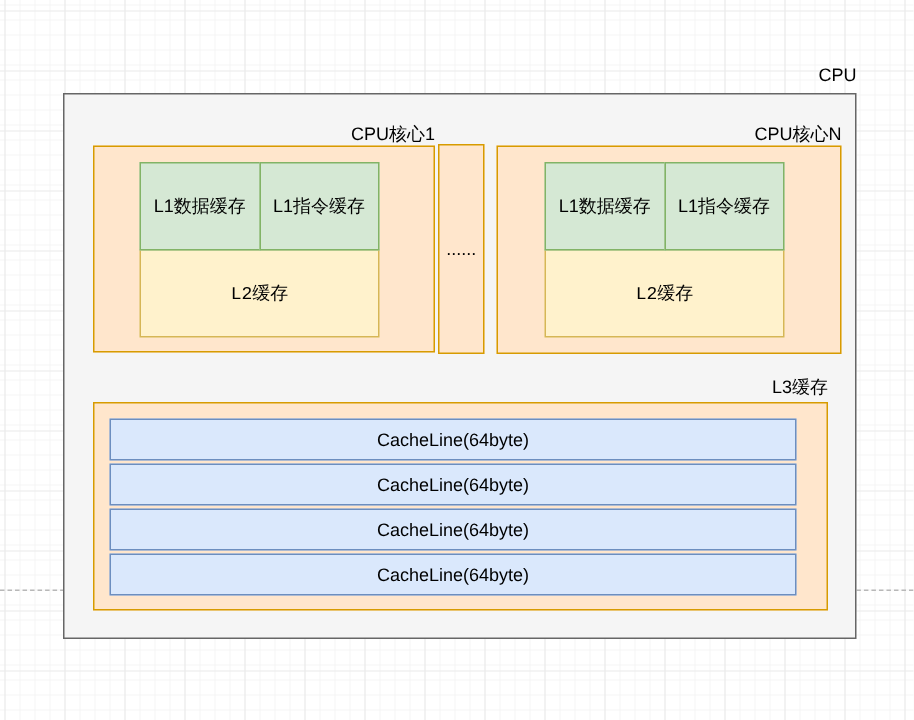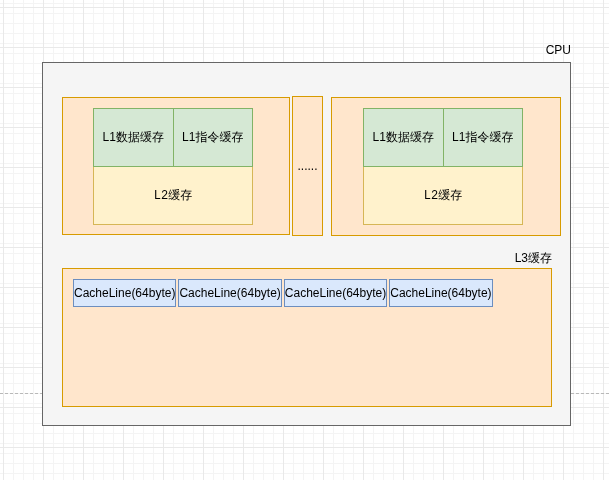--- a/index.html
+++ b/index.html
@@ -71,22 +71,22 @@
     height: 59px; margin-top: -1px;
     background: var(--l2-fill, #FFF2CC);
     border: 1px solid var(--l2-stroke, #D6B656);
     font-family: Liberation Mono, monospace;
   }
   .l3-box {
     left: 62px; top: 268px; width: 490px; height: 139px;
     z-index: 2;
   }
   .l3-lines {
-    position: absolute; left: 10px; top: 10px; width: 510px;
-    display: flex; flex-direction: row; gap: 2px;
+    position: absolute; left: 10px; top: 10px; width: 458px;
+    display: flex; flex-direction: column; gap: 2px;
   }
   .cache-line {
     height: 28px;
     background: var(--cacheline-fill, #DAE8FC);
     border: 1px solid var(--cacheline-stroke, #6C8EBF);
   }
   .lbl-cpu    { left: 42px;  top: 43px;  width: 529px; }
   .lbl-core1  { left: 62px;  top: 82px;  width: 228px; }
   .lbl-coren  { left: 331px; top: 82px;  width: 230px; }
   .lbl-l3     { left: 62px;  top: 251px; width: 490px; }
@@ -95,21 +95,23 @@
 <body>
 
 <div id="canvas" style="--cpu-fill: #F5F5F5; --cpu-stroke: #666666; --core-fill: #FFE6CC; --core-stroke: #D79B00; --l1-fill: #D5E8D4; --l1-stroke: #82B366; --l2-fill: #FFF2CC; --l2-stroke: #D6B656; --cacheline-fill: #DAE8FC; --cacheline-stroke: #6C8EBF; --page-boundary-dash: #B8B8B8;">
 
   <div class="abs page-boundary"></div>
 
   <div class="abs cpu-container"></div>
 
   <div class="abs shape-label lbl-cpu">CPU</div>
 
+  <div class="abs shape-label lbl-core1">CPU核心1</div>
 
+  <div class="abs shape-label lbl-coren">CPU核心N</div>
 
   <div class="abs shape-label lbl-l3">L3缓存</div>
 
   <div class="abs core-box core-1">
     <div class="core-stack">
       <div class="l1-row">
         <div class="cell l1-cell">L1数据缓存</div>
         <div class="cell l1-cell">L1指令缓存</div>
       </div>
       <div class="cell l2-cell">L2缓存</div>

